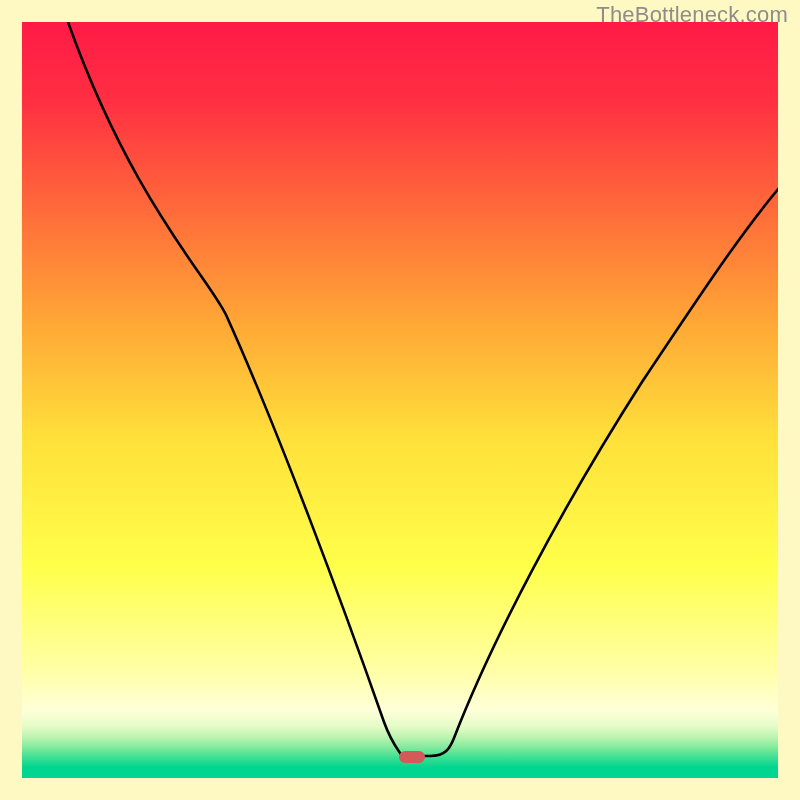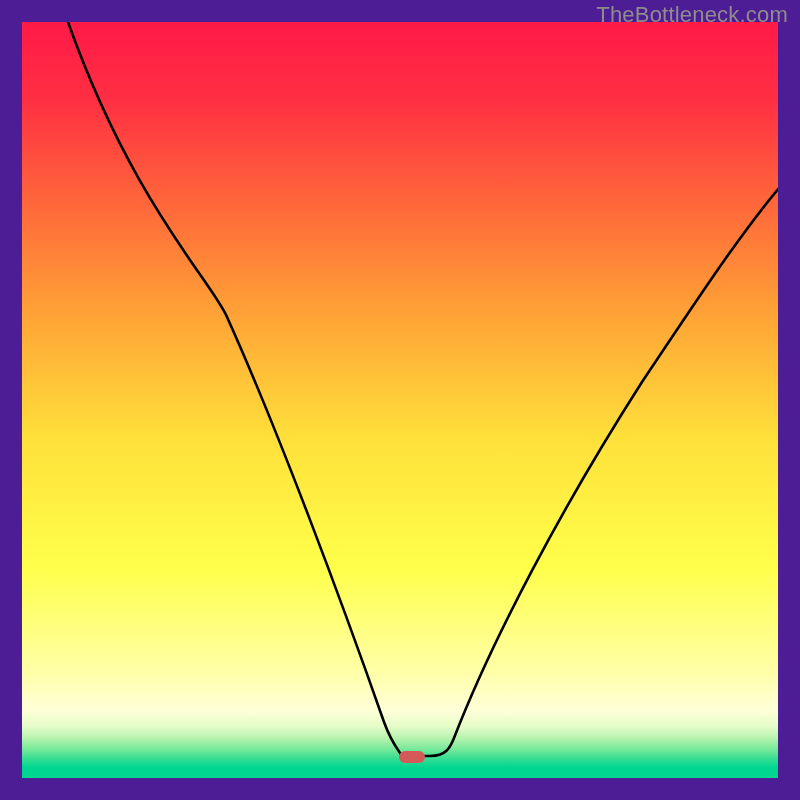--- a/index.html
+++ b/index.html
@@ -9,21 +9,21 @@
     height: 800px;
     background: #000;
     overflow: hidden;
   }
   .frame {
     position: absolute;
     left: 0;
     top: 0;
     width: 800px;
     height: 800px;
-    background: #4c1d95;
+    background: #fef9c3;
     text-align: right;
   }
   .plot-area {
     position: absolute;
     left: 22px;
     top: 22px;
     width: 756px;
     height: 756px;
     overflow: hidden;
   }

